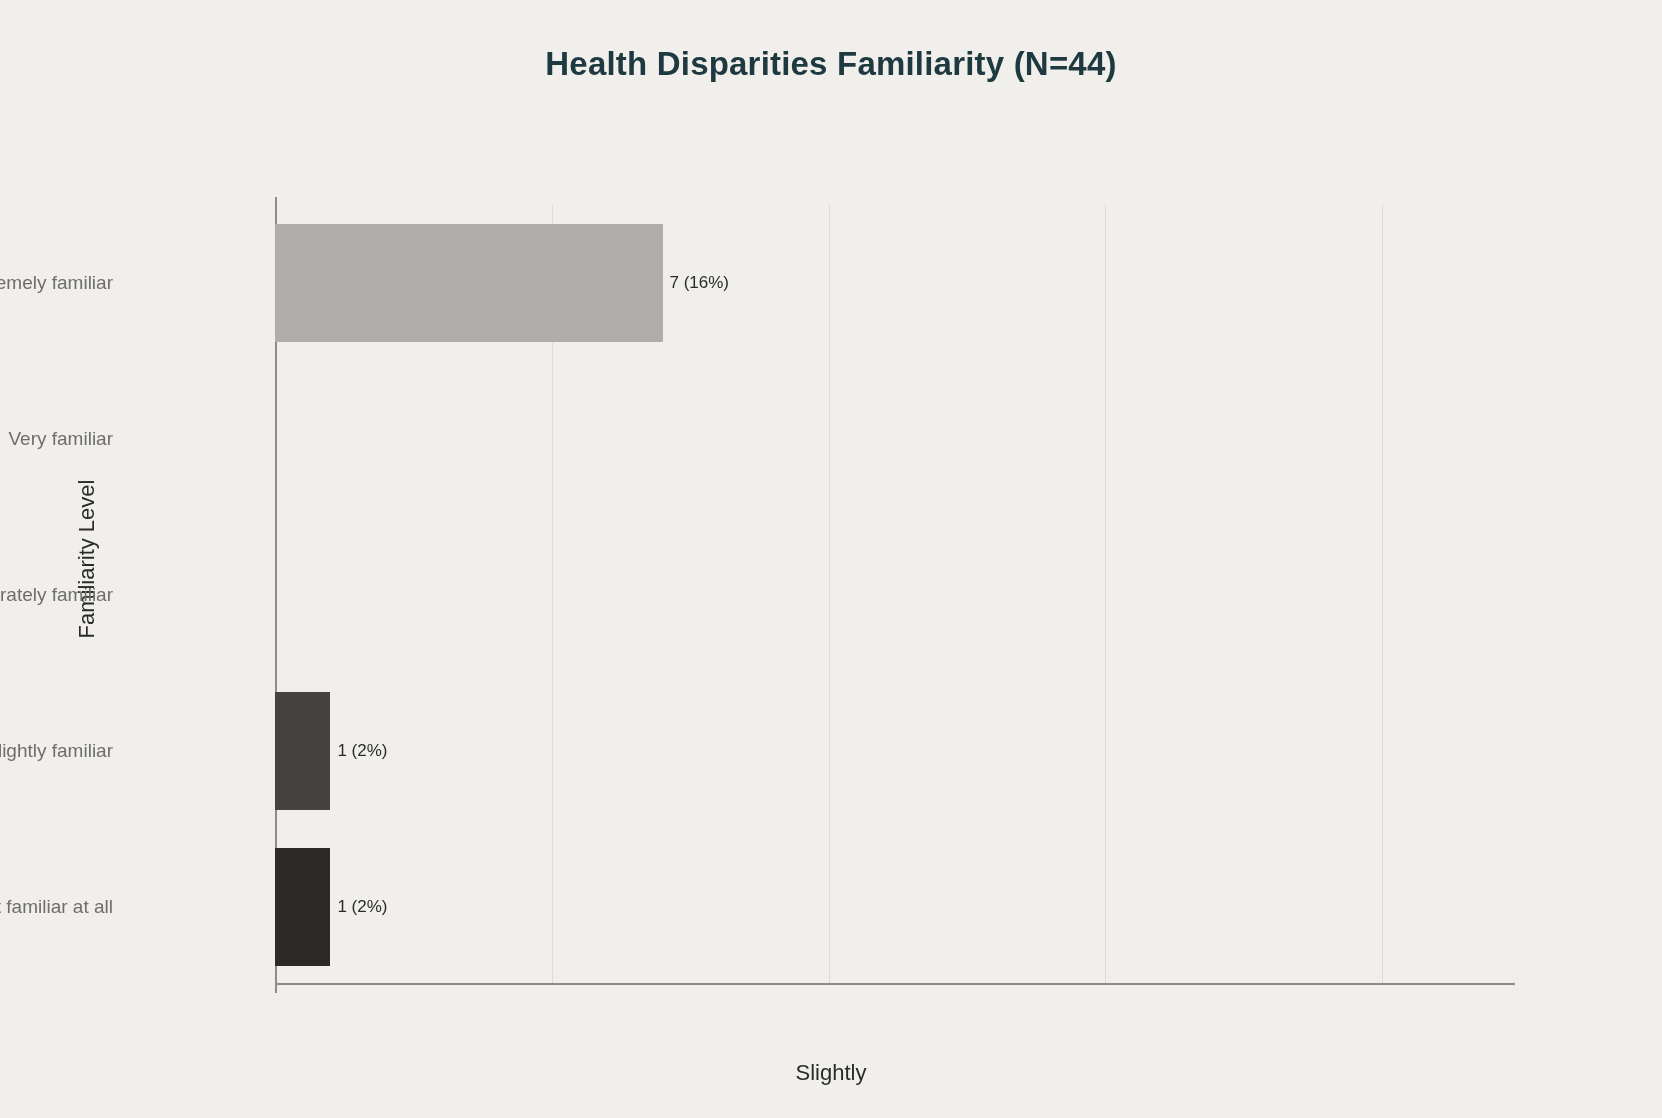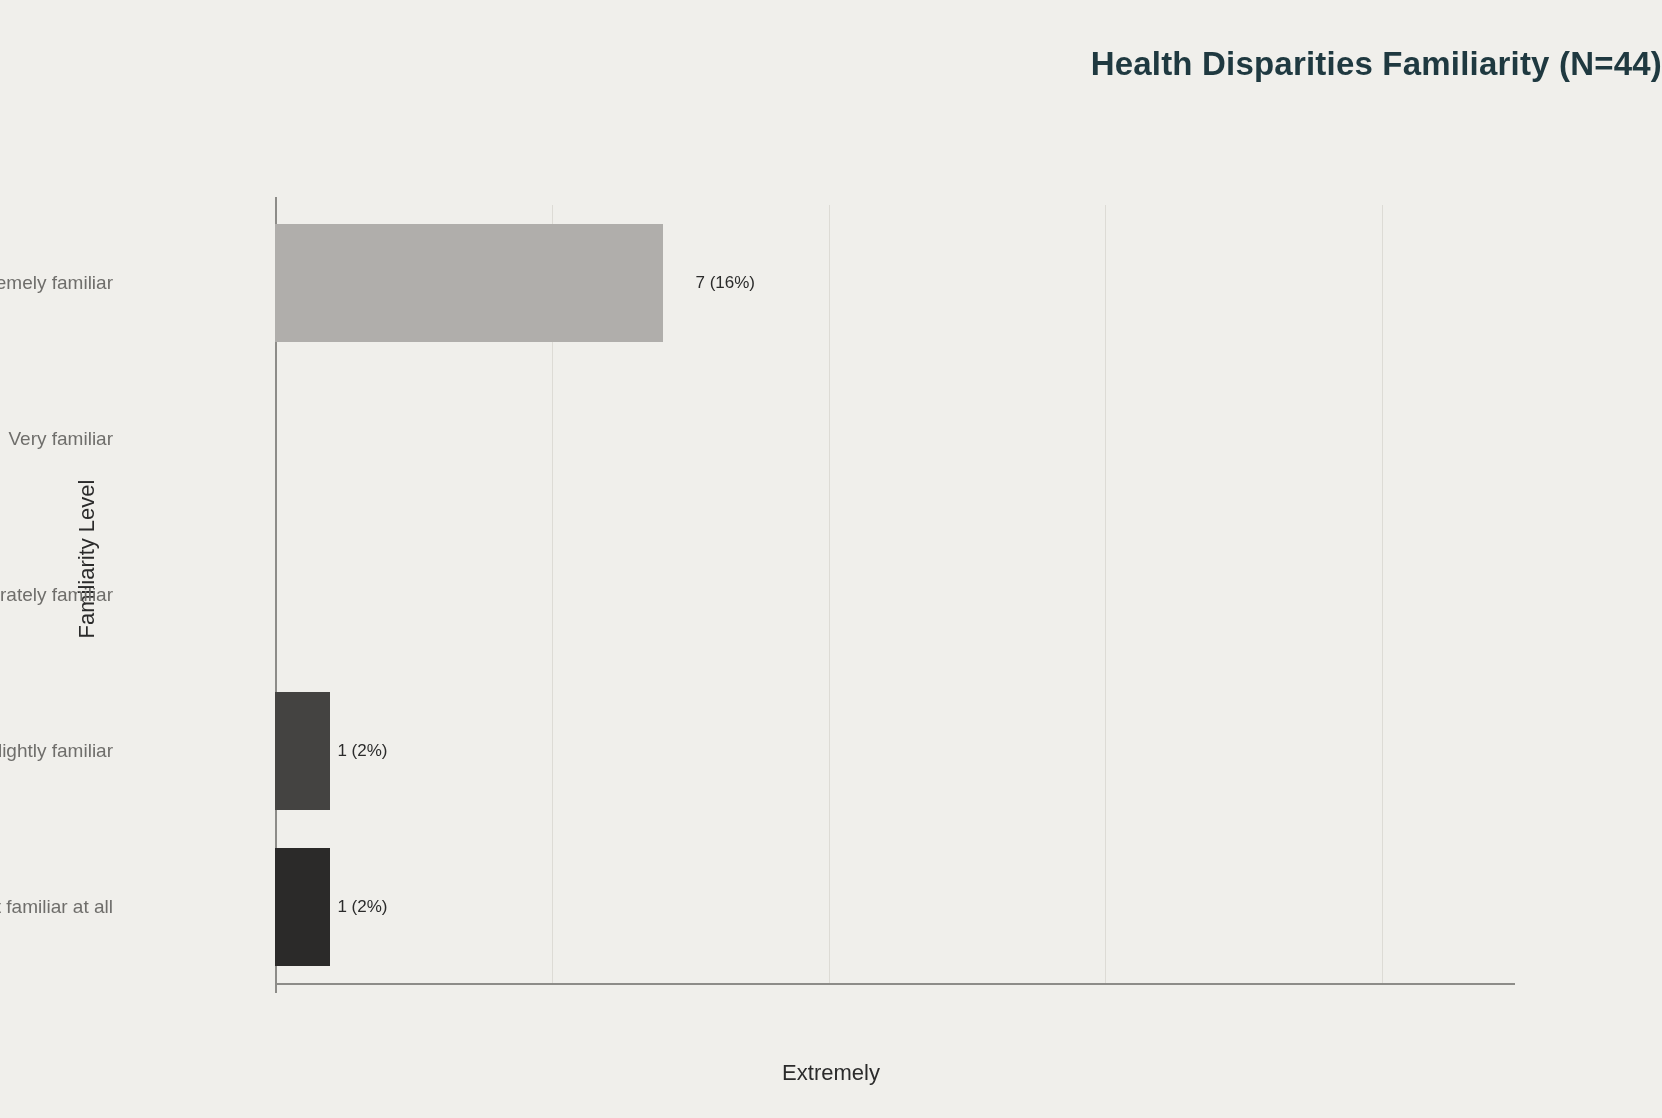--- a/index.html
+++ b/index.html
@@ -21,21 +21,21 @@
     background: #f0efeb;
     box-sizing: border-box;
   }
 
   
   .chart-title {
     position: absolute;
     top: 45px;
     left: 0;
     width: 1662px;
-    text-align: right;
+    text-align: center;
     font-size: 33px;
     font-weight: bold;
     color: #1f3940;
     letter-spacing: 0.2px;
   }
 
   
   
   .plot-area {
     position: absolute;
@@ -124,35 +124,35 @@
   }
 </style>
 </head>
 <body>
 
 <div id="chart-root">
 
   <div class="chart-title">Health Disparities Familiarity (N=44)</div>
 
   <div class="ylabel">Familiarity Level</div>
-  <div class="xlabel">Extremely</div>
+  <div class="xlabel">Slightly</div>
 
   <div class="plot-area">
 
     <div class="gridline" style="left:276.8px;"></div>
     <div class="gridline" style="left:553.6px;"></div>
     <div class="gridline" style="left:830.4px;"></div>
     <div class="gridline" style="left:1107.1px;"></div>
 
     <div class="axis-line-y"></div>
     <div class="axis-line-x"></div>
 
     <div class="bar-row" style="top:19px; height:118px;">
       <div class="bar" style="width:387.5px; background:#b0aeab;"></div>
-      <div class="bar-label" style="left:387.5px;margin-left:26px;">7 (16%)</div>
+      <div class="bar-label" style="left:387.5px;">7 (16%)</div>
     </div>
 
 
 
     <div class="bar-row" style="top:487px; height:118px;">
       <div class="bar" style="width:55.4px; background:#444341;"></div>
       <div class="bar-label" style="left:55.4px;">1 (2%)</div>
     </div>
 
     <div class="bar-row" style="top:643px; height:118px;">

